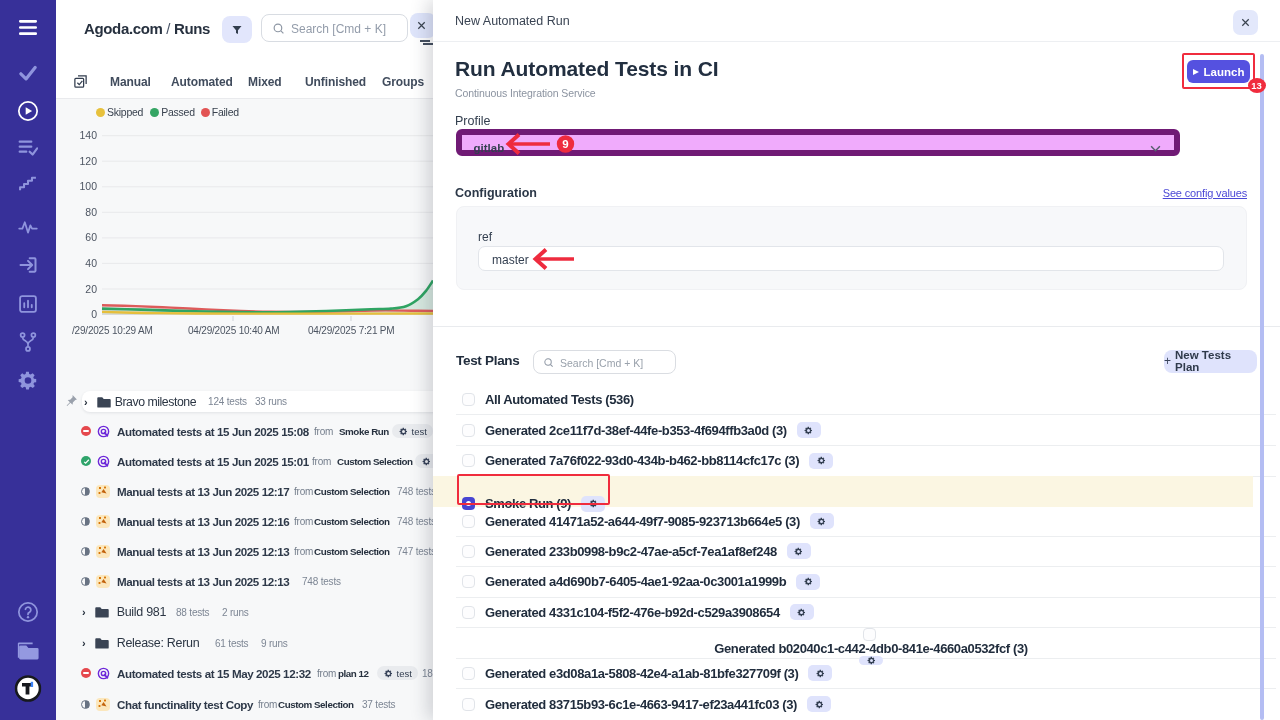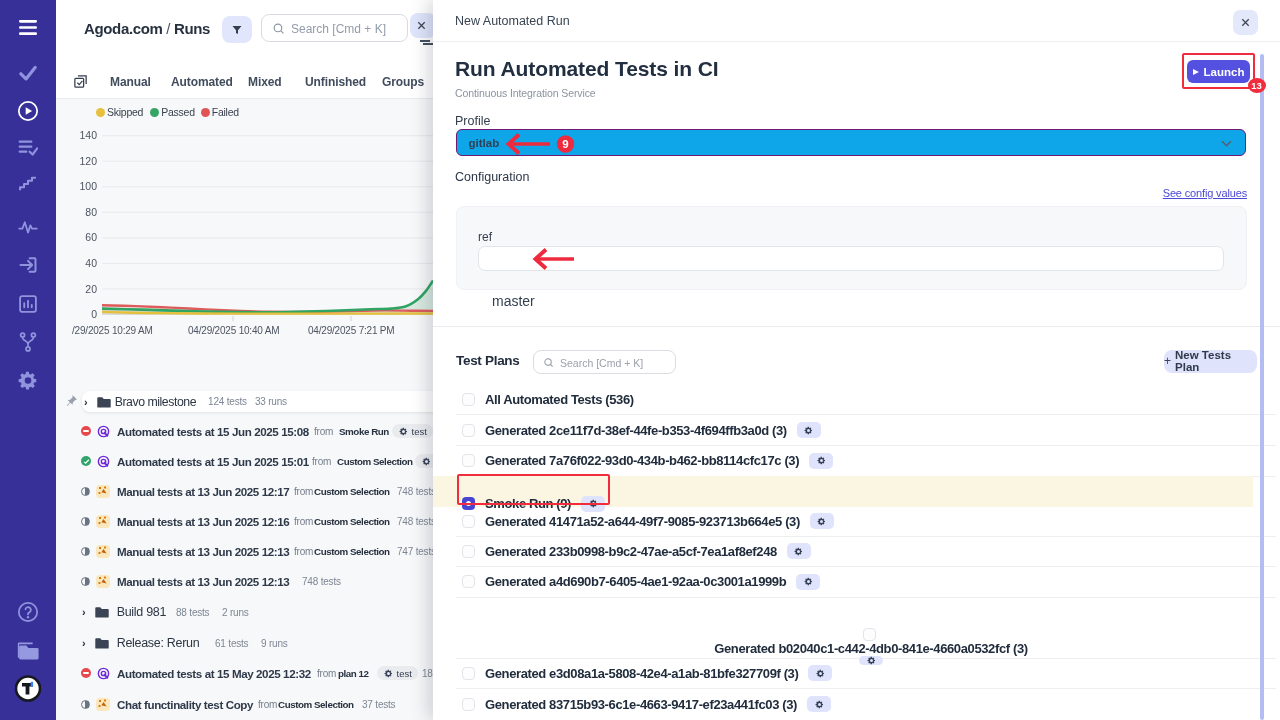--- a/index.html
+++ b/index.html
@@ -351,39 +351,39 @@
     <div class="abs" style="left:22px; top:87px; font-size:10.5px; letter-spacing:-0.1px; color:#8b93a0;">Continuous Integration Service</div>
 
     <div class="abs" style="left:749px; top:53px; width:72.5px; height:36px; border:2.5px solid #f02c3d; border-radius:2px;"></div>
     <div class="abs" style="left:754px; top:60px; width:63px; height:23px; background:#5551e0; border-radius:6px; display:flex; align-items:center; justify-content:center; gap:5px;">
       <span style="width:0;height:0;border-left:6px solid #fff;border-top:3.5px solid transparent;border-bottom:3.5px solid transparent;"></span>
       <span style="font-size:11.5px; font-weight:700; color:#fff;">Launch</span>
     </div>
     <div class="abs" style="left:814.5px; top:77.5px; width:18px; height:15px; background:#f02c3d; border-radius:50%; display:flex; align-items:center; justify-content:center; font-size:9.5px; font-weight:700; color:#fff; z-index:20;">13</div>
 
     <div class="abs mlabel" style="left:22px; top:114px;">Profile</div>
-    <div class="abs" style="left:22.5px; top:128.5px; width:790px; height:27px; background:#0ea5e9; border:1px solid #701a75; border-radius:6px;">
+    <div class="abs" style="left:22.5px; top:128.5px; width:724px; height:27px; background:#f0abfc; border:6px solid #701a75; border-radius:6px;">
       <span style="position:absolute; left:12px; top:7px; font-size:11.5px; font-weight:600; color:#333f50;">gitlab</span>
       <svg width="11" height="7" viewBox="0 0 12 8" style="position:absolute; right:13px; top:10px;" fill="none" stroke="#555f6d" stroke-width="1.7">
           <path d="M1 1.5 L6 6.5 L11 1.5"></path>
         </svg>
     </div>
     <svg class="abs" style="left:70px; top:131px;" width="72" height="26" viewBox="0 0 72 26">
       <path d="M47 13 L8 13" stroke="#ee2b3e" stroke-width="3.6"></path>
       <path d="M16 3.5 L5.5 13 L16 22.5" fill="none" stroke="#ee2b3e" stroke-width="4" stroke-linejoin="miter"></path>
       <circle cx="62.5" cy="13" r="8.7" fill="#ee2b3e"></circle>
       <text x="62.5" y="17" text-anchor="middle" font-size="11.5" font-weight="bold" fill="#fff">9</text>
     </svg>
 
-    <div class="abs" style="left:22px; top:170px; font-size:12.5px; font-weight:400; color:#2c3848;">Configuration</div>
+    <div class="abs" style="left:22px; top:186px; font-size:12.5px; font-weight:700; color:#2c3848;">Configuration</div>
     <div class="abs" style="left:676px; top:187px; width:138px; text-align:right; font-size:11px; letter-spacing:-0.15px; color:#4b48d6; text-decoration:underline;">See config values</div>
     <div class="abs" style="left:22.5px; top:206px; width:791px; height:84px; background:#f7f8fa; border:1px solid #f0f1f4; border-radius:8px;"></div>
     <div class="abs" style="left:45px; top:230px; font-size:12px; color:#333f4f;">ref</div>
     <div class="abs" style="left:45px; top:245.5px; width:746px; height:25px; background:#fff; border:1px solid #e2e5ea; border-radius:7px;">
-      <span style="position:absolute; left:13px; top:6px; font-size:14px; color:#333f50;margin-top:40px;">master</span>
+      <span style="position:absolute; left:13px; top:6px; font-size:12px; color:#333f50;">master</span>
     </div>
     <svg class="abs" style="left:97px; top:246px;" width="50" height="26" viewBox="0 0 50 26">
       <path d="M44 13 L8 13" stroke="#ee2b3e" stroke-width="3.6"></path>
       <path d="M16 3.5 L5.5 13 L16 22.5" fill="none" stroke="#ee2b3e" stroke-width="4" stroke-linejoin="miter"></path>
     </svg>
 
     <div class="abs" style="left:0; top:326px; width:847px; height:1px; background:#e9ebee;"></div>
 
     <div class="abs" style="left:23px; top:353px; font-size:13.5px; font-weight:700; letter-spacing:-0.3px; color:#212d3d;">Test Plans</div>
     <div class="abs" style="left:100px; top:349.5px; width:143px; height:24px; background:#fff; border:1px solid #dadde2; border-radius:8px;">
@@ -454,20 +454,29 @@
     </div>
     <div class="planrow" style="top:566.9px; border-bottom:1px solid #eceef0;">
       <span class="cbox" style="margin-left:6px;"></span>
       <span class="ptext" style="margin-left:10px;">Generated a4d690b7-6405-4ae1-92aa-0c3001a1999b</span>
       <span class="pgear">
           <svg width="9" height="9" viewBox="0 0 24 24" fill="#333f52">
             <path fill-rule="evenodd" d="M12 8a4 4 0 1 0 0 8 4 4 0 0 0 0-8zm9.4 5.6-.1-3.2-2.6-.5a7 7 0 0 0-.7-1.6l1.5-2.2-2.3-2.3-2.2 1.5a7 7 0 0 0-1.6-.7L13 2.1h-3.2l-.5 2.6a7 7 0 0 0-1.6.7L5.6 3.8 3.3 6.1l1.5 2.2a7 7 0 0 0-.7 1.6l-2.6.5v3.2l2.6.5a7 7 0 0 0 .7 1.6l-1.5 2.2 2.3 2.3 2.2-1.5a7 7 0 0 0 1.6.7l.5 2.6h3.2l.5-2.6a7 7 0 0 0 1.6-.7l2.2 1.5 2.3-2.3-1.5-2.2a7 7 0 0 0 .7-1.6l2.5-.5z"></path>
           </svg>
         </span>
     </div>
+    <div class="planrow" style="top:597.3px; border-bottom:1px solid #eceef0;">
+      <span class="cbox" style="margin-left:6px;"></span>
+      <span class="ptext" style="margin-left:10px;">Generated 4331c104-f5f2-476e-b92d-c529a3908654</span>
+      <span class="pgear">
+          <svg width="9" height="9" viewBox="0 0 24 24" fill="#333f52">
+            <path fill-rule="evenodd" d="M12 8a4 4 0 1 0 0 8 4 4 0 0 0 0-8zm9.4 5.6-.1-3.2-2.6-.5a7 7 0 0 0-.7-1.6l1.5-2.2-2.3-2.3-2.2 1.5a7 7 0 0 0-1.6-.7L13 2.1h-3.2l-.5 2.6a7 7 0 0 0-1.6.7L5.6 3.8 3.3 6.1l1.5 2.2a7 7 0 0 0-.7 1.6l-2.6.5v3.2l2.6.5a7 7 0 0 0 .7 1.6l-1.5 2.2 2.3 2.3 2.2-1.5a7 7 0 0 0 1.6.7l.5 2.6h3.2l.5-2.6a7 7 0 0 0 1.6-.7l2.2 1.5 2.3-2.3-1.5-2.2a7 7 0 0 0 .7-1.6l2.5-.5z"></path>
+          </svg>
+        </span>
+    </div>
     <div class="planrow" style="top:627.7px; border-bottom:1px solid #eceef0;flex-direction:column;">
       <span class="cbox" style="margin-left:6px;"></span>
       <span class="ptext" style="margin-left:10px;">Generated b02040c1-c442-4db0-841e-4660a0532fcf (3)</span>
       <span class="pgear">
           <svg width="9" height="9" viewBox="0 0 24 24" fill="#333f52">
             <path fill-rule="evenodd" d="M12 8a4 4 0 1 0 0 8 4 4 0 0 0 0-8zm9.4 5.6-.1-3.2-2.6-.5a7 7 0 0 0-.7-1.6l1.5-2.2-2.3-2.3-2.2 1.5a7 7 0 0 0-1.6-.7L13 2.1h-3.2l-.5 2.6a7 7 0 0 0-1.6.7L5.6 3.8 3.3 6.1l1.5 2.2a7 7 0 0 0-.7 1.6l-2.6.5v3.2l2.6.5a7 7 0 0 0 .7 1.6l-1.5 2.2 2.3 2.3 2.2-1.5a7 7 0 0 0 1.6.7l.5 2.6h3.2l.5-2.6a7 7 0 0 0 1.6-.7l2.2 1.5 2.3-2.3-1.5-2.2a7 7 0 0 0 .7-1.6l2.5-.5z"></path>
           </svg>
         </span>
     </div>
     <div class="planrow" style="top:658.2px; border-bottom:1px solid #eceef0;">

